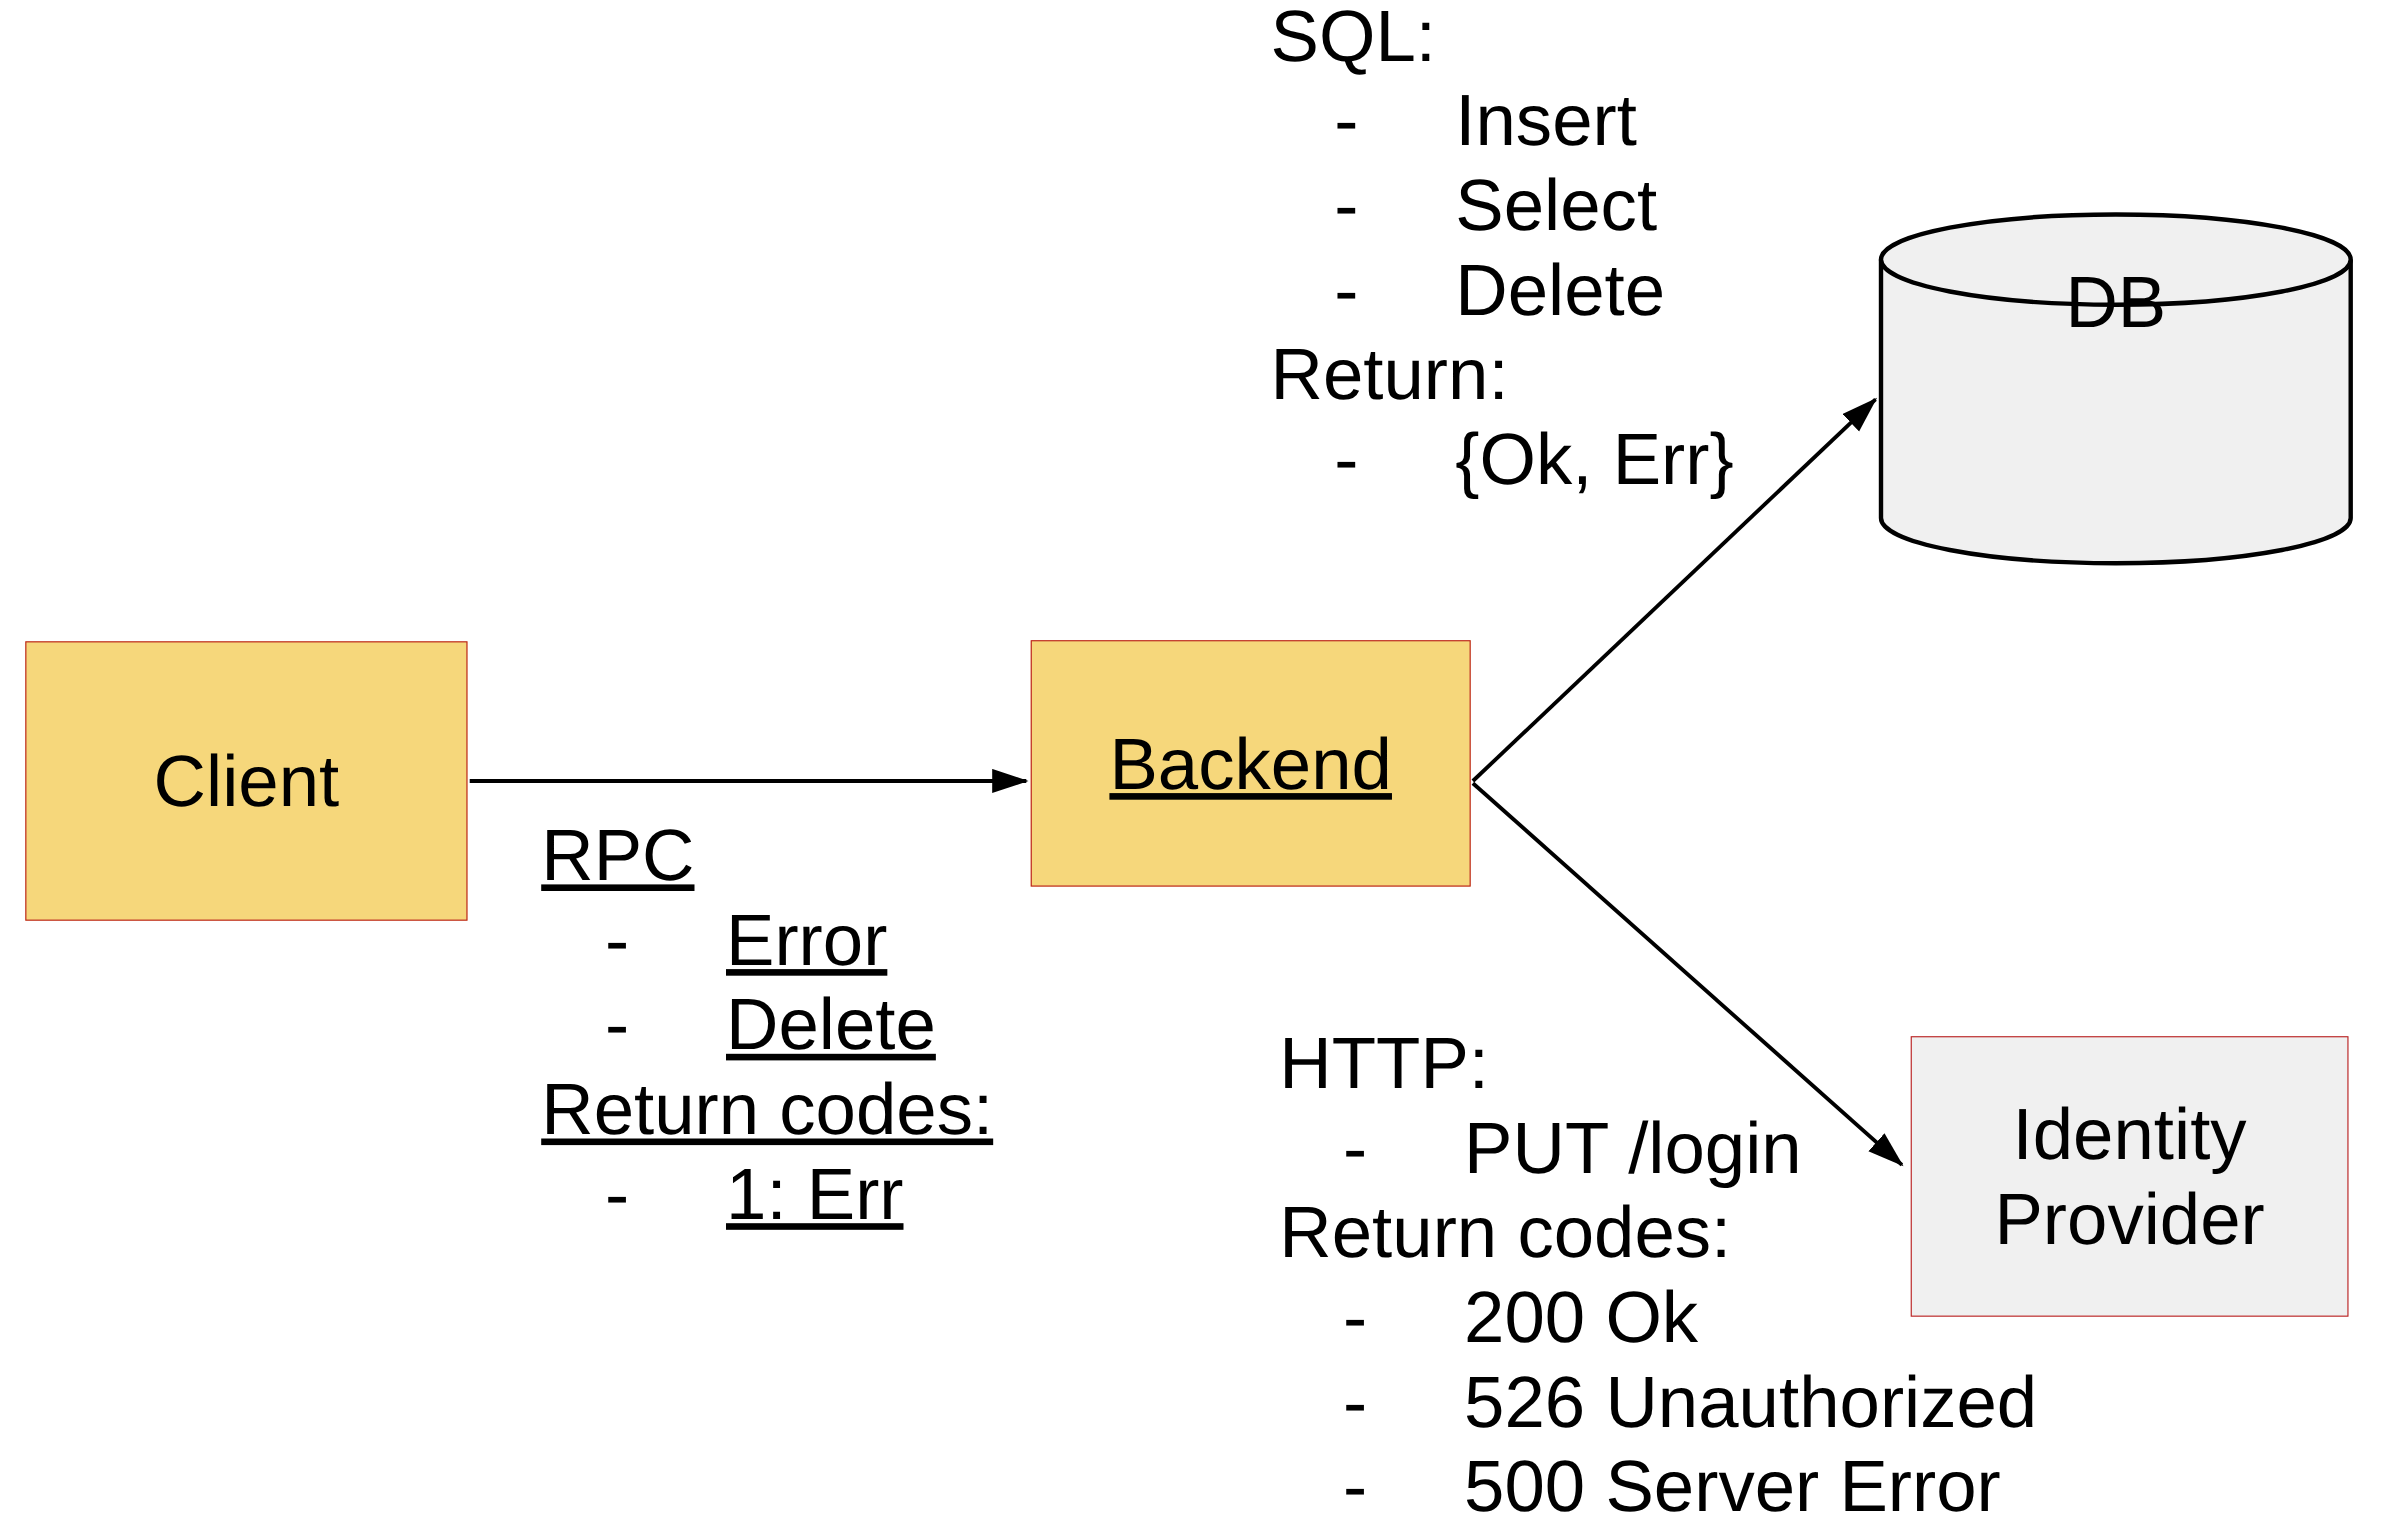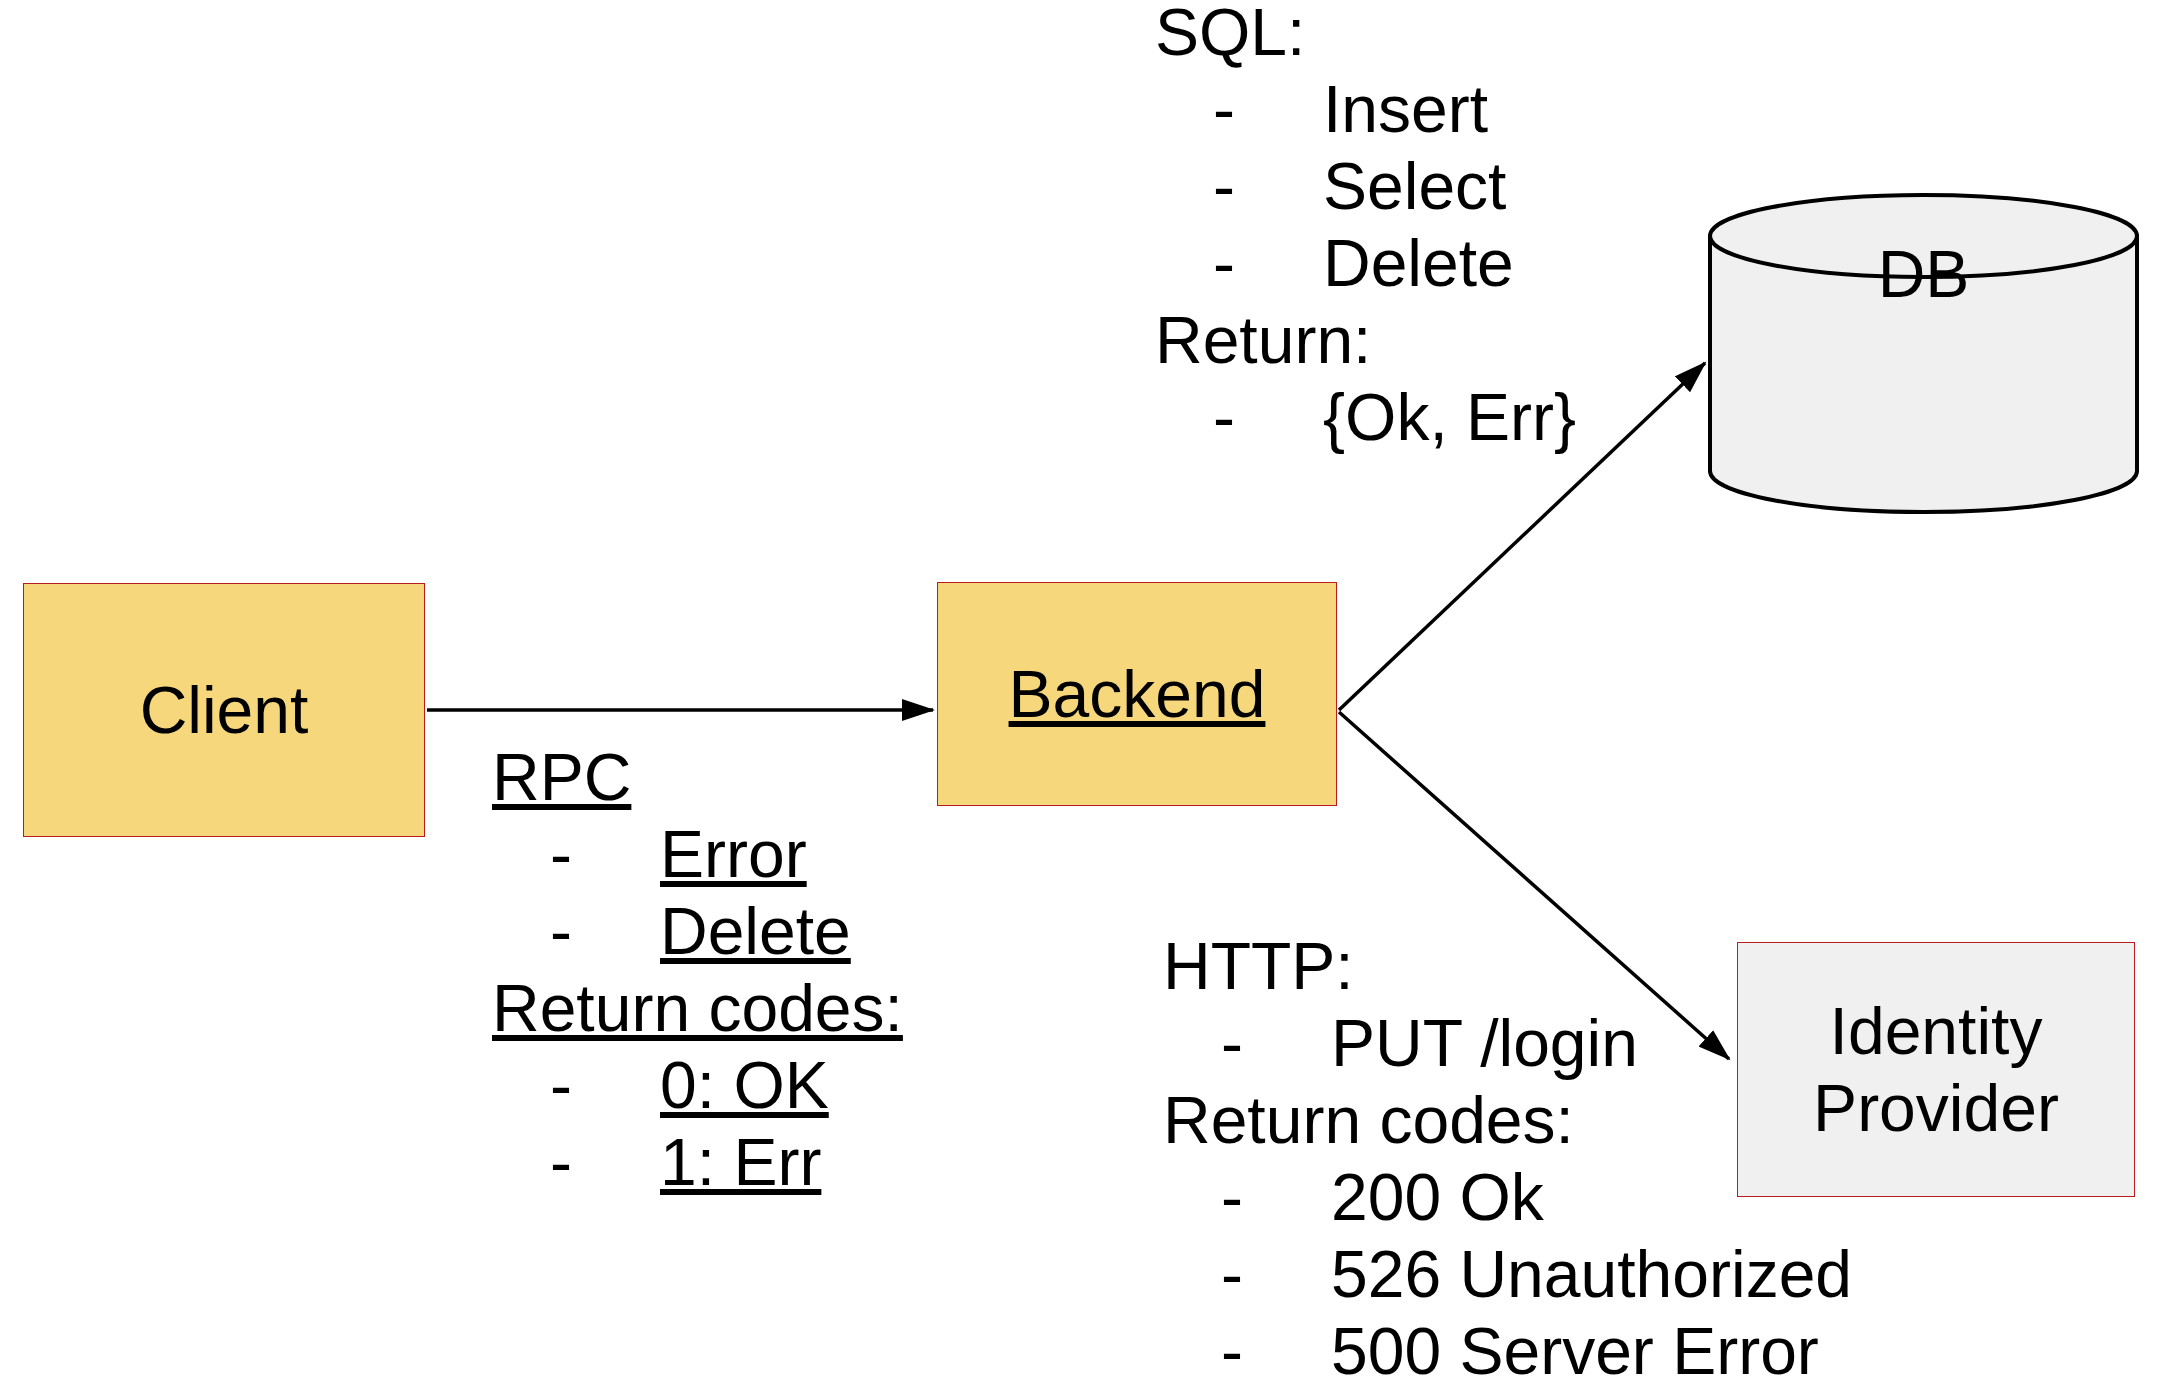--- a/index.html
+++ b/index.html
@@ -137,23 +137,20 @@
     <div class="tline">
       <span class="dash">-</span><span>Error</span>
     </div>
     <div class="tline">
       <span class="dash">-</span><span>Delete</span>
     </div>
     <div class="tline">
       <span>Return codes:</span>
     </div>
     <div class="tline">
-      <span class="dash">-</span><span>0: OK</span>
-    </div>
-    <div class="tline">
       <span class="dash">-</span><span>1: Err</span>
     </div>
   </div>
 
   <div id="annotation-http" class="tblock">
     <div class="tline">
       <span>HTTP:</span>
     </div>
     <div class="tline">
       <span class="dash">-</span><span>PUT /login</span>

